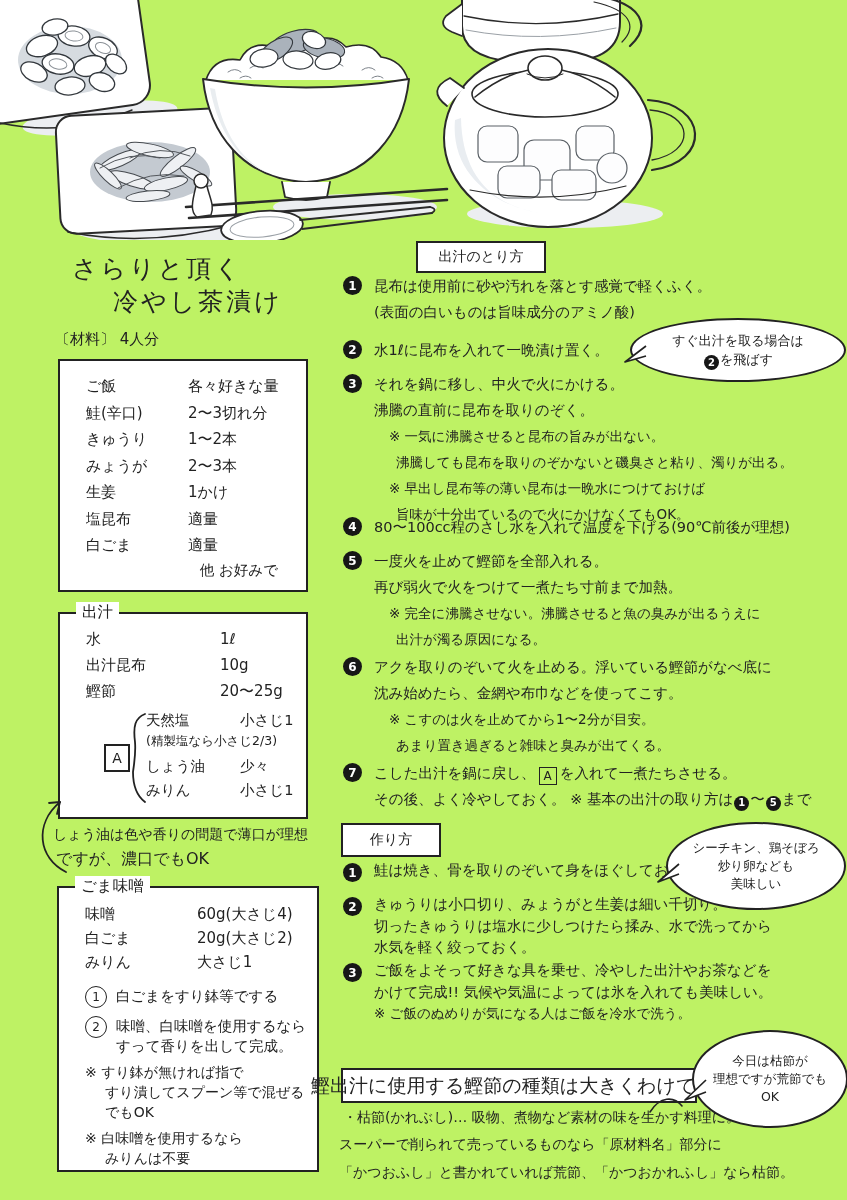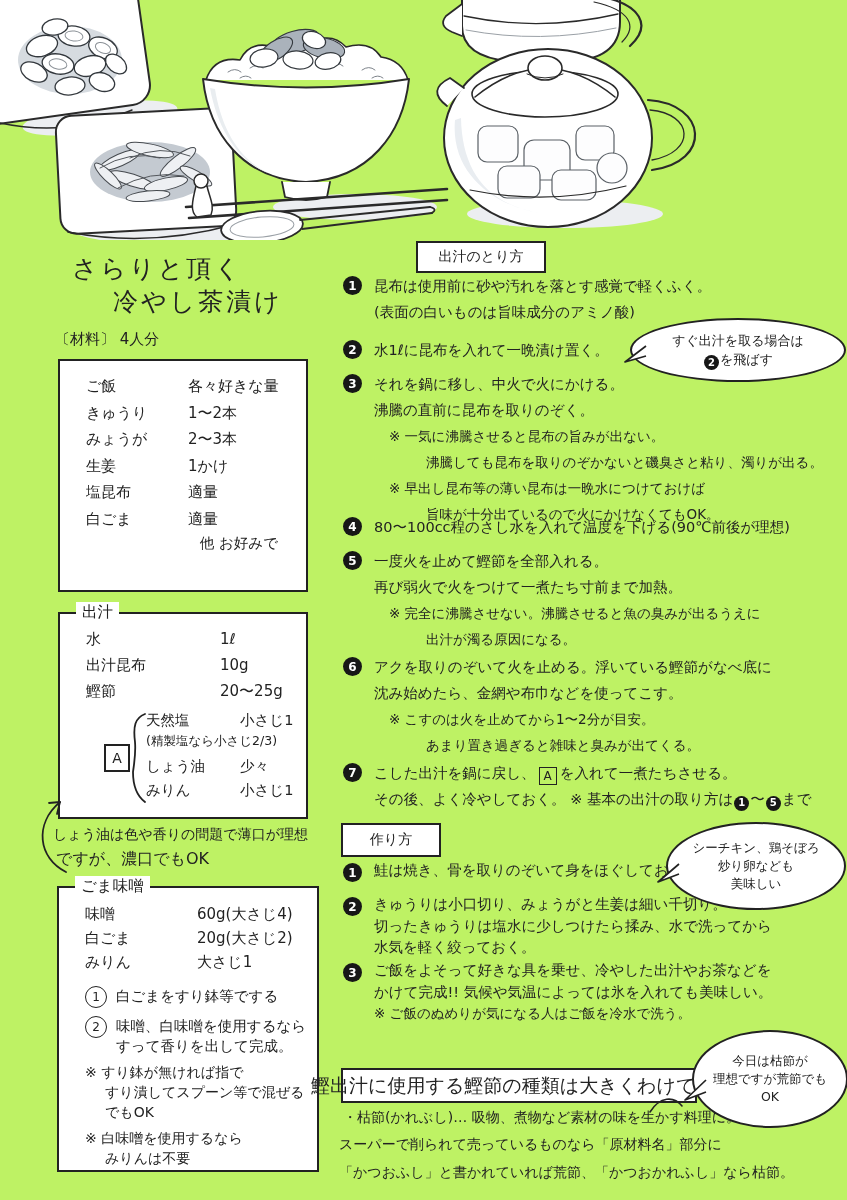--- a/index.html
+++ b/index.html
@@ -14,21 +14,21 @@
           justify-content:center;white-space:nowrap;z-index:1;}
   
   .step{position:absolute;display:flex;align-items:flex-start;gap:12px;}
   .nbadge{flex:none;width:19px;height:19px;margin-top:3px;border-radius:50%;background:#171717;color:#fff;
           display:flex;align-items:center;justify-content:center;font-size:12px;font-weight:700;}
   .stext{font-size:14.5px;line-height:26px;}
   .stext.tight{line-height:21.5px;}
   .stext > div{white-space:nowrap;}
   .note{font-size:13.5px;}
   .ind1{margin-left:15px;}
-  .ind2{margin-left:52px;}
+  .ind2{margin-left:22px;}
   .nbadge-sm{display:inline-flex;width:15px;height:15px;border-radius:50%;background:#171717;color:#fff;
              font-size:10px;font-weight:700;align-items:center;justify-content:center;vertical-align:-2px;margin:0 1px;}
   .abox-inline{display:inline-flex;height:16px;padding:0 4px;border:1.5px solid #222;align-items:center;
                justify-content:center;font-size:12px;vertical-align:-2px;margin:0 3px;}
   
   .bubble{position:absolute;border:2px solid #222;border-radius:50%;background:#fff;display:flex;
           flex-direction:column;align-items:center;justify-content:center;text-align:center;
           font-size:13px;line-height:19px;z-index:2;}
   .tail{position:absolute;z-index:3;}
   
@@ -187,20 +187,24 @@
   <div class="t title" style="left:113px;top:285px;">冷やし茶漬け</div>
   <div class="t servings" style="left:55px;top:330px;">〔材料〕 4人分</div>
 
   <div class="ibox" style="left:58px;top:359px;width:246px;height:229px;">
     <div class="ing-pad">
       <div class="irow">
           <span class="iname">ご飯</span>
           <span>各々好きな量</span>
         </div>
       <div class="irow">
+          <span class="iname">鮭(辛口)</span>
+          <span>2〜3切れ分</span>
+        </div>
+      <div class="irow">
           <span class="iname">きゅうり</span>
           <span>1〜2本</span>
         </div>
       <div class="irow">
           <span class="iname">みょうが</span>
           <span>2〜3本</span>
         </div>
       <div class="irow">
           <span class="iname">生姜</span>
           <span>1かけ</span>

